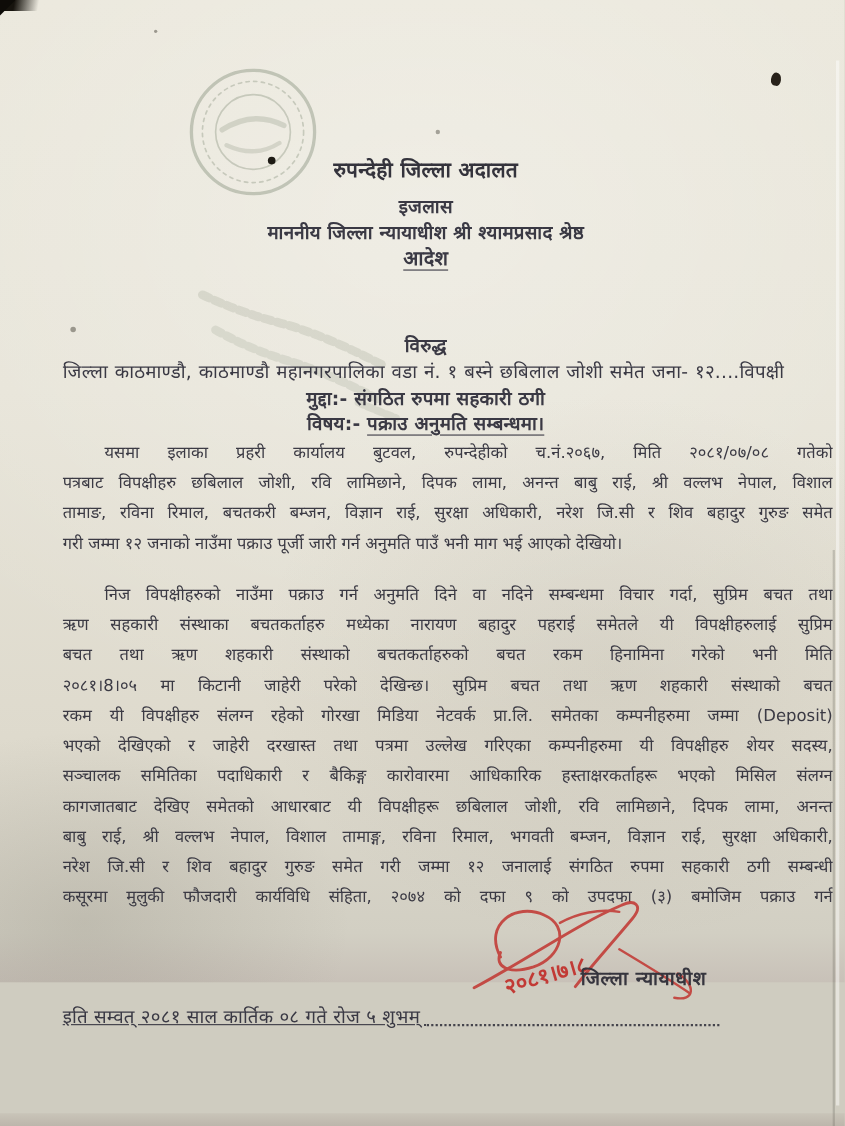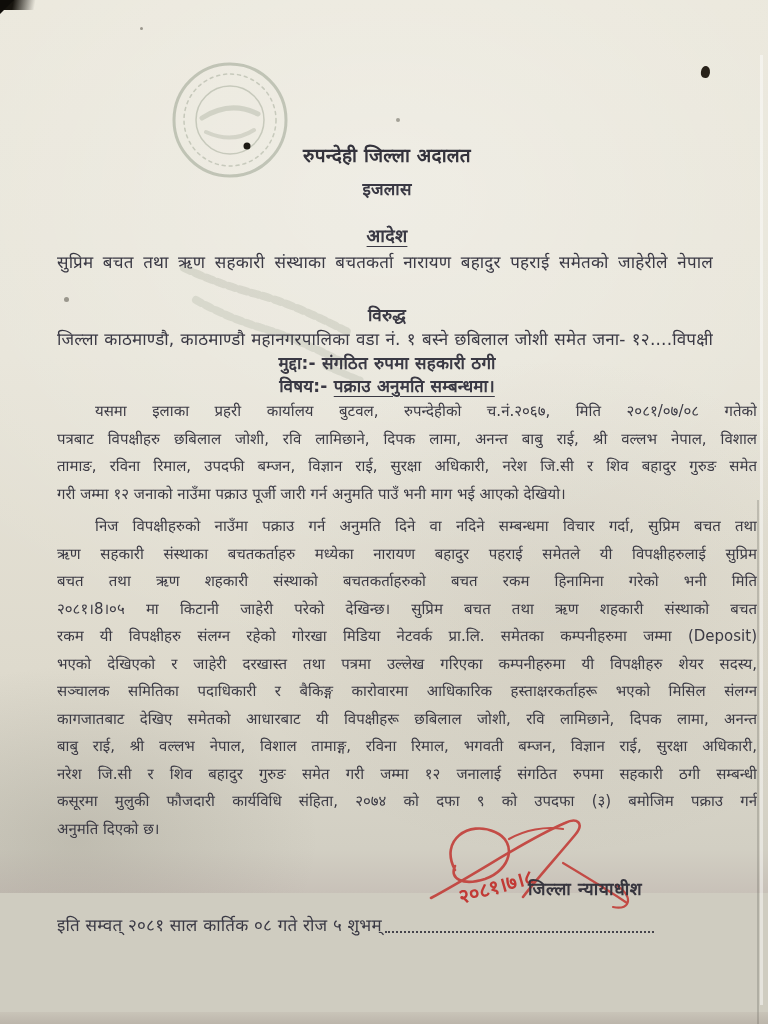--- a/index.html
+++ b/index.html
@@ -24,21 +24,21 @@
   .order-heading { font-size:18px; font-weight:600; text-decoration:underline; text-underline-offset:4px; }
   .jline { left:57px; width:656px; text-align:justify; text-align-last:justify; white-space:nowrap; overflow:hidden; }
   .leader-row { display:flex; align-items:flex-end; }
   .dots { flex:1 1 auto; border-bottom:2.5px dotted #45444c; margin:0 3px 4px 3px; min-width:20px; }
   .para { left:57px; width:700px; font-size:15px; line-height:27.5px; font-weight:500; color:#3b3a44; }
   .para .tline { text-align:justify; text-align-last:justify; white-space:nowrap; overflow:hidden; }
   .para .tline.last { text-align-last:left; white-space:normal; }
   .para .tline:first-child { text-indent:38px; }
   .underlined { text-decoration:underline; text-underline-offset:4px; }
   .judge-title { font-size:17.5px; font-weight:600; color:#36353e; letter-spacing:.5px; }
-  .closing { left:57px; width:600px; font-size:17px; font-weight:500; }
+  .closing { left:57px; width:600px; font-size:17px; font-weight:500;text-decoration:underline; }
   
   .corner-wedge { left:0; top:0; width:46px; height:10px;
     background:linear-gradient(100deg,#17140e 0%, #17140e 28%, rgba(23,20,14,0) 75%); }
   .corner-tip { left:0; top:0; width:0; height:0; border-left:14px solid #0e0c08; border-bottom:14px solid transparent; }
   .ink-blot { left:701px; top:66px; width:9px; height:12px; background:#28221a; border-radius:60% 60% 50% 50%; transform:rotate(8deg); }
   .speck { background:#4a463c; border-radius:50%; }
   .edge-highlight { left:760px; top:55px; width:3px; height:950px; background:rgba(255,255,255,.45); }
   .edge-line { left:757px; top:500px; width:2px; height:524px; background:rgba(70,68,60,.22); }
   .bottom-band { left:0; top:1012px; width:768px; height:12px; background:linear-gradient(180deg, rgba(150,130,120,.10), rgba(120,100,95,.22)); }
 </style>
@@ -66,54 +66,53 @@
       <path d="M 56,84 Q 82,96 104,82" stroke-width="4" opacity="0.2"></path>
       <path d="M 34,220 q 34,16 72,26 t 92,38" stroke-width="8" stroke-dasharray="7,5" opacity="0.17"></path>
       <path d="M 46,252 q 32,18 66,28 t 84,36" stroke-width="8" stroke-dasharray="6,5" opacity="0.15"></path>
       <path d="M 176,318 q 18,8 34,14" stroke-width="7" stroke-dasharray="5,4" opacity="0.15"></path>
     </g>
     <circle cx="97" cy="98" r="3.5" fill="#1d1a14"></circle>
   </svg>
 
   <div class="abs ctr doc-text court-name" style="top:143px">रुपन्देही जिल्ला अदालत</div>
   <div class="abs ctr doc-text" style="top:177px;font-weight:600">इजलास</div>
+  <div class="abs ctr doc-text" style="top:200px;font-weight:600">माननीय जिल्ला न्यायाधीश श्री श्यामप्रसाद श्रेष्ठ</div>
   <div class="abs ctr doc-text order-heading" style="top:224px">आदेश</div>
 
-  <div class="abs doc-text jline" style="top:250px">सुप्रिम बचत तथा ऋण सहकारी संस्थाका बचतकर्ता नारायण बहादुर पहराई समेतको जाहेरीले नेपाल</div>
   <div class="abs ctr doc-text" style="top:303px;font-weight:600">विरुद्ध</div>
   <div class="abs doc-text jline" style="top:327px">जिल्ला काठमाण्डौ, काठमाण्डौ महानगरपालिका वडा नं. १ बस्ने छबिलाल जोशी समेत जना- १२....विपक्षी</div>
 
   <div class="abs ctr doc-text" style="top:351px;font-weight:600">
     <span>मुद्दा:-</span>
     <span>संगठित रुपमा सहकारी ठगी</span>
   </div>
   <div class="abs ctr doc-text" style="top:374px;font-weight:700">
     <span>विषय:-</span>
     <span class="underlined">पक्राउ अनुमति सम्बन्धमा।</span>
   </div>
 
   <div class="abs para" style="top:398px">
       <div class="tline">यसमा इलाका प्रहरी कार्यालय बुटवल, रुपन्देहीको च.नं.२०६७, मिति २०८१/०७/०८ गतेको</div>
       <div class="tline">पत्रबाट विपक्षीहरु छबिलाल जोशी, रवि लामिछाने, दिपक लामा, अनन्त बाबु राई, श्री वल्लभ नेपाल, विशाल</div>
-      <div class="tline">तामाङ, रविना रिमाल, उपदफी बम्जन, विज्ञान राई, सुरक्षा अधिकारी, नरेश जि.सी र शिव बहादुर गुरुङ समेत</div>
+      <div class="tline">तामाङ, रविना रिमाल, बचतकरी बम्जन, विज्ञान राई, सुरक्षा अधिकारी, नरेश जि.सी र शिव बहादुर गुरुङ समेत</div>
       <div class="tline last">गरी जम्मा १२ जनाको नाउँमा पक्राउ पूर्जी जारी गर्न अनुमति पाउँ भनी माग भई आएको देखियो।</div>
     </div>
-  <div class="abs para" style="top:513px">
+  <div class="abs para" style="top:527px">
       <div class="tline">निज विपक्षीहरुको नाउँमा पक्राउ गर्न अनुमति दिने वा नदिने सम्बन्धमा विचार गर्दा, सुप्रिम बचत तथा</div>
       <div class="tline">ऋण सहकारी संस्थाका बचतकर्ताहरु मध्येका नारायण बहादुर पहराई समेतले यी विपक्षीहरुलाई सुप्रिम</div>
       <div class="tline">बचत तथा ऋण शहकारी संस्थाको बचतकर्ताहरुको बचत रकम हिनामिना गरेको भनी मिति</div>
       <div class="tline">२०८१।8।०५ मा किटानी जाहेरी परेको देखिन्छ। सुप्रिम बचत तथा ऋण शहकारी संस्थाको बचत</div>
       <div class="tline">रकम यी विपक्षीहरु संलग्न रहेको गोरखा मिडिया नेटवर्क प्रा.लि. समेतका कम्पनीहरुमा जम्मा (Deposit)</div>
       <div class="tline">भएको देखिएको र जाहेरी दरखास्त तथा पत्रमा उल्लेख गरिएका कम्पनीहरुमा यी विपक्षीहरु शेयर सदस्य,</div>
       <div class="tline">सञ्चालक समितिका पदाधिकारी र बैकिङ्ग कारोवारमा आधिकारिक हस्ताक्षरकर्ताहरू भएको मिसिल संलग्न</div>
       <div class="tline">कागजातबाट देखिए समेतको आधारबाट यी विपक्षीहरू छबिलाल जोशी, रवि लामिछाने, दिपक लामा, अनन्त</div>
       <div class="tline">बाबु राई, श्री वल्लभ नेपाल, विशाल तामाङ्ग, रविना रिमाल, भगवती बम्जन, विज्ञान राई, सुरक्षा अधिकारी,</div>
       <div class="tline">नरेश जि.सी र शिव बहादुर गुरुङ समेत गरी जम्मा १२ जनालाई संगठित रुपमा सहकारी ठगी सम्बन्धी</div>
       <div class="tline">कसूरमा मुलुकी फौजदारी कार्यविधि संहिता, २०७४ को दफा ९ को उपदफा (३) बमोजिम पक्राउ गर्न</div>
-      <div class="tline last">अनुमति दिएको छ।</div>
     </div>
 
   <svg class="abs" style="left:413px;top:808px" width="250" height="112" viewBox="0 0 250 112">
     <g stroke="#c23a35" fill="none" stroke-linecap="round" opacity="0.88">
       <path d="M 42,62 C 26,32 56,12 82,24 C 105,34 98,62 72,71 C 50,78 36,71 42,58" stroke-width="2.6"></path>
       <path d="M 18,90 C 70,62 112,32 152,15 C 164,9 172,15 162,27 C 142,51 122,73 110,89" stroke-width="2.6"></path>
       <path d="M 96,31 C 112,22 132,18 150,21" stroke-width="2.2"></path>
       <path d="M 150,55 C 175,70 198,84 214,95" stroke-width="2.2"></path>
       <path d="M 203,77 C 220,87 219,103 200,99" stroke-width="2.2"></path>
     </g>

